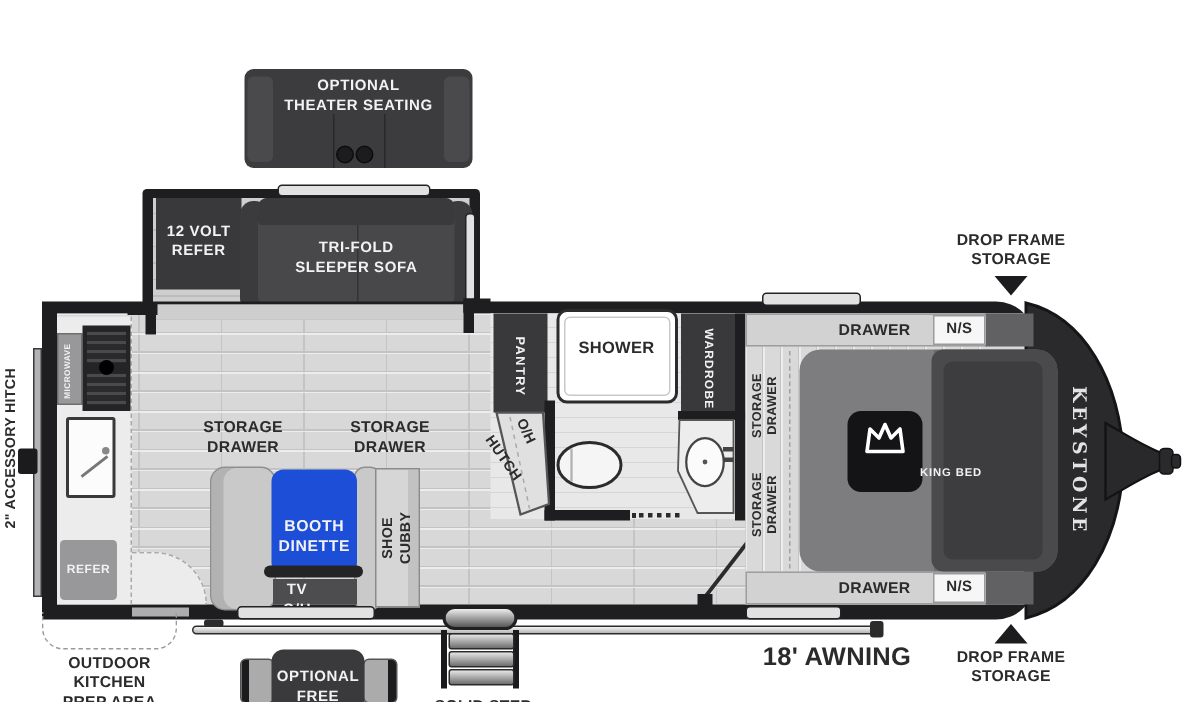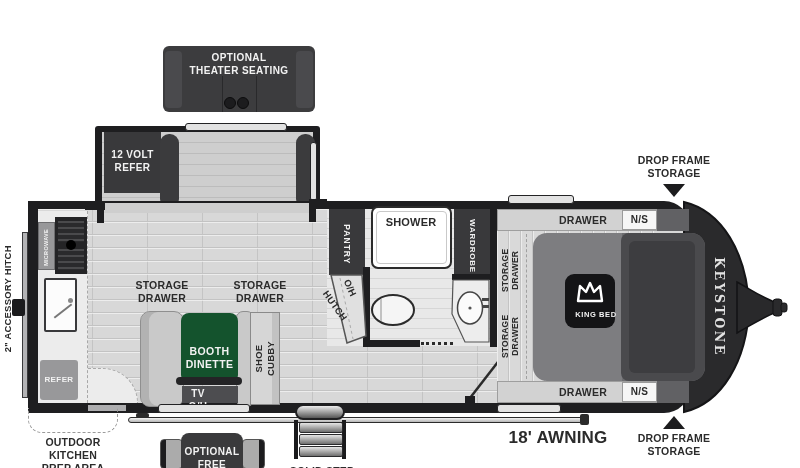--- a/index.html
+++ b/index.html
@@ -46,20 +46,26 @@
 
   <div class="abs" style="left:95px;top:80px;width:225px;height:95px;background:#1e1e20;border-radius:3px;"></div>
   <div class="abs floor-slide" style="left:102px;top:86px;width:211px;height:89px;"></div>
   <div class="window" style="left:185px;top:77px;width:100px;height:6px;"></div>
   <div class="darkbox" style="left:104px;top:86px;width:57px;height:61px;">
     <div class="wlbl" style="left:0;top:17px;width:57px;font-size:10px;">12 VOLT
 REFER</div>
   </div>
   <div class="abs" style="left:160px;top:88px;width:19px;height:74px;background:#3b3b3d;border-radius:9px;"></div>
   <div class="abs" style="left:296px;top:88px;width:19px;height:74px;background:#3b3b3d;border-radius:9px;"></div>
+  <div class="abs" style="left:172px;top:86px;width:131px;height:72px;background:#48484b;border-radius:6px;">
+    <div class="abs" style="left:0;top:0;width:131px;height:18px;background:#3a3a3c;border-radius:6px 6px 3px 3px;"></div>
+    <div class="abs" style="left:66px;top:18px;width:1px;height:54px;background:#333335;"></div>
+    <div class="wlbl" style="left:-10px;top:28px;width:151px;font-size:10px;">TRI-FOLD
+SLEEPER SOFA</div>
+  </div>
   <div class="window" style="left:310px;top:96px;width:5px;height:57px;"></div>
 
   <div class="abs" style="left:28px;top:155px;width:662px;height:212px;background:#1e1e20;border-radius:0 26px 26px 0;"></div>
 
   <div class="abs floor-main" style="left:38px;top:163px;width:648px;height:194px;"></div>
 
   <div class="abs floor-slide" style="left:104px;top:157px;width:205px;height:10px;"></div>
   <div class="abs" style="left:85px;top:156px;width:20px;height:8px;background:#1e1e20;"></div>
   <div class="abs" style="left:97px;top:156px;width:7px;height:21px;background:#1e1e20;"></div>
   <div class="abs" style="left:309px;top:153px;width:18px;height:9px;background:#1e1e20;"></div>
@@ -100,36 +106,36 @@
 DRAWER</div>
   <div class="lbl" style="left:215px;top:233px;width:90px;font-size:10.5px;">STORAGE
 DRAWER</div>
 
   <div class="abs" style="left:140px;top:265px;width:44px;height:96px;background:#c9c9c9;border:1px solid #8f8f8f;border-radius:10px;box-sizing:border-box;box-shadow:inset 8px 0 0 #b2b2b2;"></div>
   <div class="abs" style="left:236px;top:265px;width:18px;height:96px;background:#c9c9c9;border:1px solid #8f8f8f;border-radius:7px;box-sizing:border-box;"></div>
   <div class="abs" style="left:250px;top:266px;width:30px;height:93px;background:#d6d6d6;border:1px solid #8a8a8a;box-sizing:border-box;box-shadow:inset -7px 0 0 #c2c2c2;">
     <div class="lbl" style="left:-16px;top:34px;width:60px;font-size:9.5px;transform:rotate(-90deg);">SHOE
 CUBBY</div>
   </div>
-  <div class="abs" style="left:181px;top:267px;width:57px;height:70px;background:#14532d;border-radius:8px;">
+  <div class="abs" style="left:181px;top:267px;width:57px;height:70px;background:#1d4ed8;border-radius:8px;">
     <div class="wlbl" style="left:-6px;top:32px;width:69px;font-size:10.5px;">BOOTH
 DINETTE</div>
   </div>
   <div class="abs" style="left:176px;top:331px;width:66px;height:8px;background:#242426;border-radius:4px;"></div>
   <div class="abs" style="left:182px;top:340px;width:56px;height:17px;background:#4d4d50;">
     <div class="wlbl" style="left:0;top:2px;width:32px;font-size:10px;">TV O/H</div>
   </div>
 
   <div class="abs floor-bath" style="left:327px;top:163px;width:163px;height:137px;"></div>
   <div class="darkbox" style="left:329px;top:163px;width:36px;height:66px;">
     <div class="wlbl" style="left:-12px;top:30px;width:60px;font-size:8.5px;transform:rotate(90deg);letter-spacing:1px;">PANTRY</div>
   </div>
   <div class="abs" style="left:371px;top:160px;width:81px;height:63px;background:#fff;border:2.5px solid #2b2b2b;border-radius:7px;box-sizing:border-box;">
     <div class="abs" style="left:3px;top:3px;right:3px;bottom:3px;border:1px solid #c9c9c9;border-radius:4px;"></div>
-    <div class="lbl" style="left:0;top:8px;width:76px;font-size:11px;">SHOWER</div>
+    <div class="lbl" style="left:0;top:18px;width:76px;font-size:11px;">SHOWER</div>
   </div>
   <div class="darkbox" style="left:454px;top:163px;width:36px;height:70px;">
     <div class="wlbl" style="left:-20px;top:32px;width:76px;font-size:8px;transform:rotate(90deg);letter-spacing:.8px;">WARDROBE</div>
   </div>
 
   <div class="abs" style="left:363px;top:221px;width:7px;height:80px;background:#1e1e20;"></div>
   <div class="abs" style="left:363px;top:294px;width:57px;height:7px;background:#1e1e20;"></div>
   <div class="abs" style="left:421px;top:296px;width:32px;height:0;border-top:3px dotted #2b2b2b;"></div>
   <div class="abs" style="left:490px;top:163px;width:7px;height:138px;background:#1e1e20;"></div>
   <div class="abs" style="left:452px;top:228px;width:45px;height:6px;background:#1e1e20;"></div>
@@ -170,21 +176,21 @@
 DRAWER</div>
 
   <div class="abs" style="left:533px;top:187px;width:172px;height:148px;border-radius:14px;
               background:linear-gradient(90deg,#7d7d80 0 52%,#6d6d70 52%);">
     <div class="abs" style="left:88px;top:0;width:84px;height:148px;background:#4a4a4d;border-radius:8px 14px 14px 8px;"></div>
     <div class="abs" style="left:96px;top:8px;width:66px;height:132px;background:#3d3d40;border-radius:6px;"></div>
     <div class="abs" style="left:32px;top:41px;width:50px;height:54px;background:#141416;border-radius:9px;">
       <svg width="50" height="26" viewBox="0 0 50 26" style="position:absolute;left:0;top:5px;">
         <path d="M13 22 L15 7 L21 13 L25 4 L29 13 L35 7 L37 22 Z" fill="none" stroke="#fff" stroke-width="2.4" stroke-linejoin="round"></path>
       </svg>
-      <div class="wlbl" style="left:0;top:36px;width:62px;font-size:7.5px;letter-spacing:.6px;">KING BED</div>
+      <div class="wlbl" style="left:0;top:36px;width:62px;font-size:7.5px;letter-spacing:.6px;padding-left:38px;">KING BED</div>
     </div>
   </div>
 
   <div class="window" style="left:508px;top:149px;width:64px;height:7px;"></div>
   <div class="window" style="left:497px;top:358px;width:62px;height:7px;"></div>
   <div class="window" style="left:158px;top:358px;width:90px;height:7px;"></div>
   <div class="abs" style="left:88px;top:359px;width:38px;height:6px;background:#adadaf;"></div>
 
   <div class="lbl" style="left:624px;top:108px;width:100px;font-size:10.5px;">DROP FRAME
 STORAGE</div>

